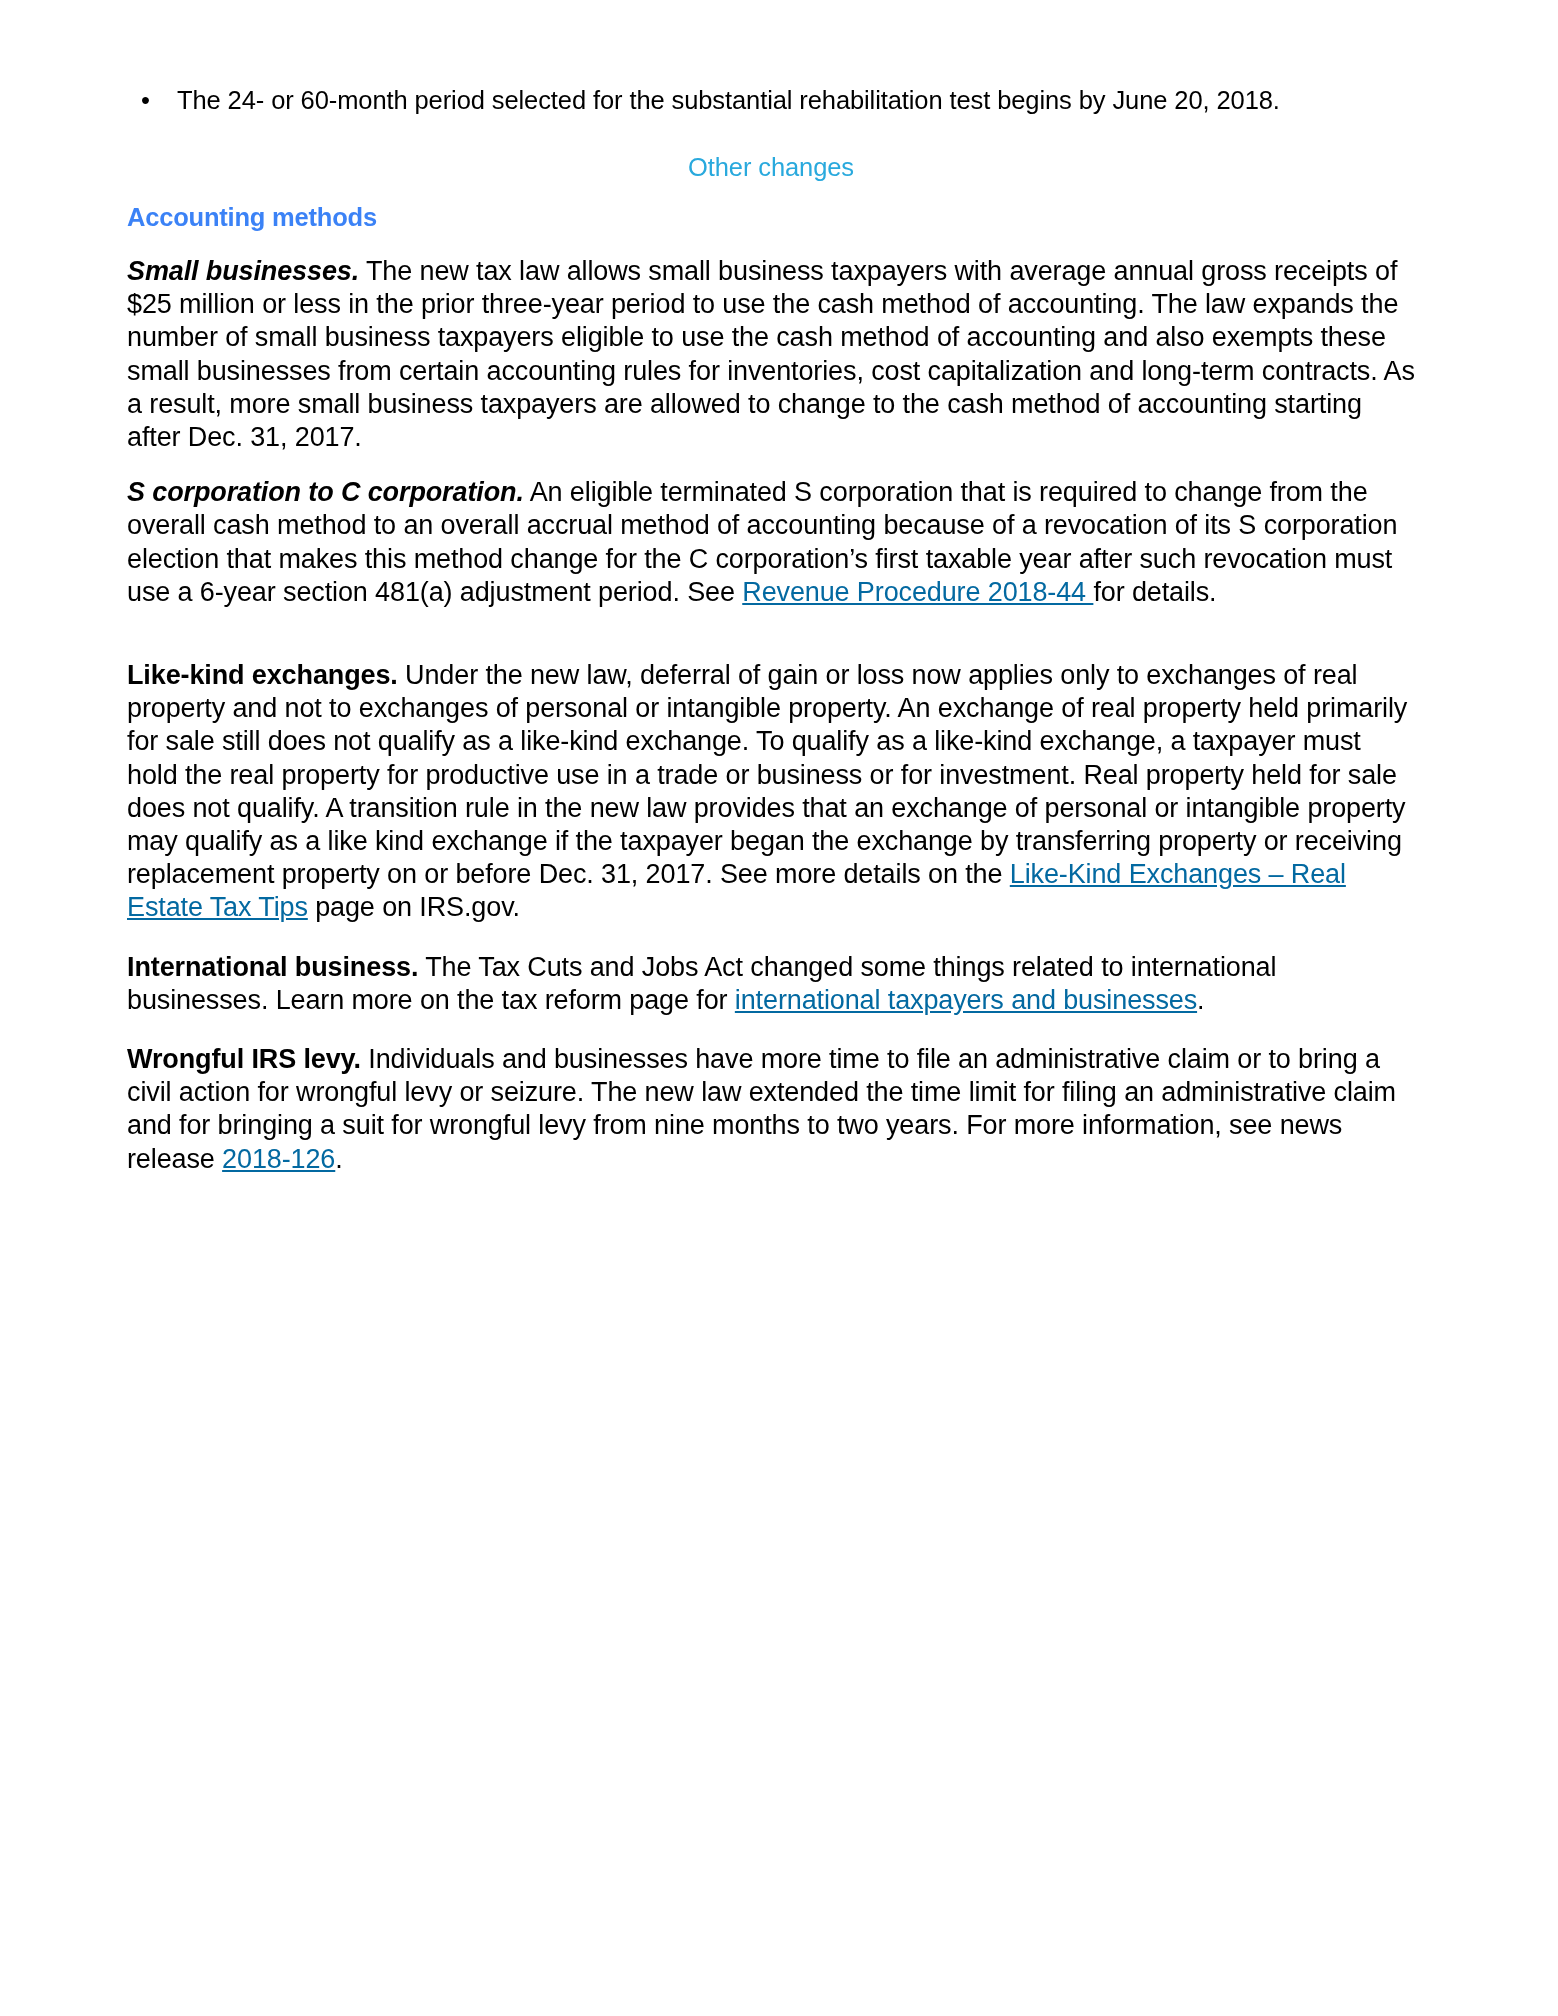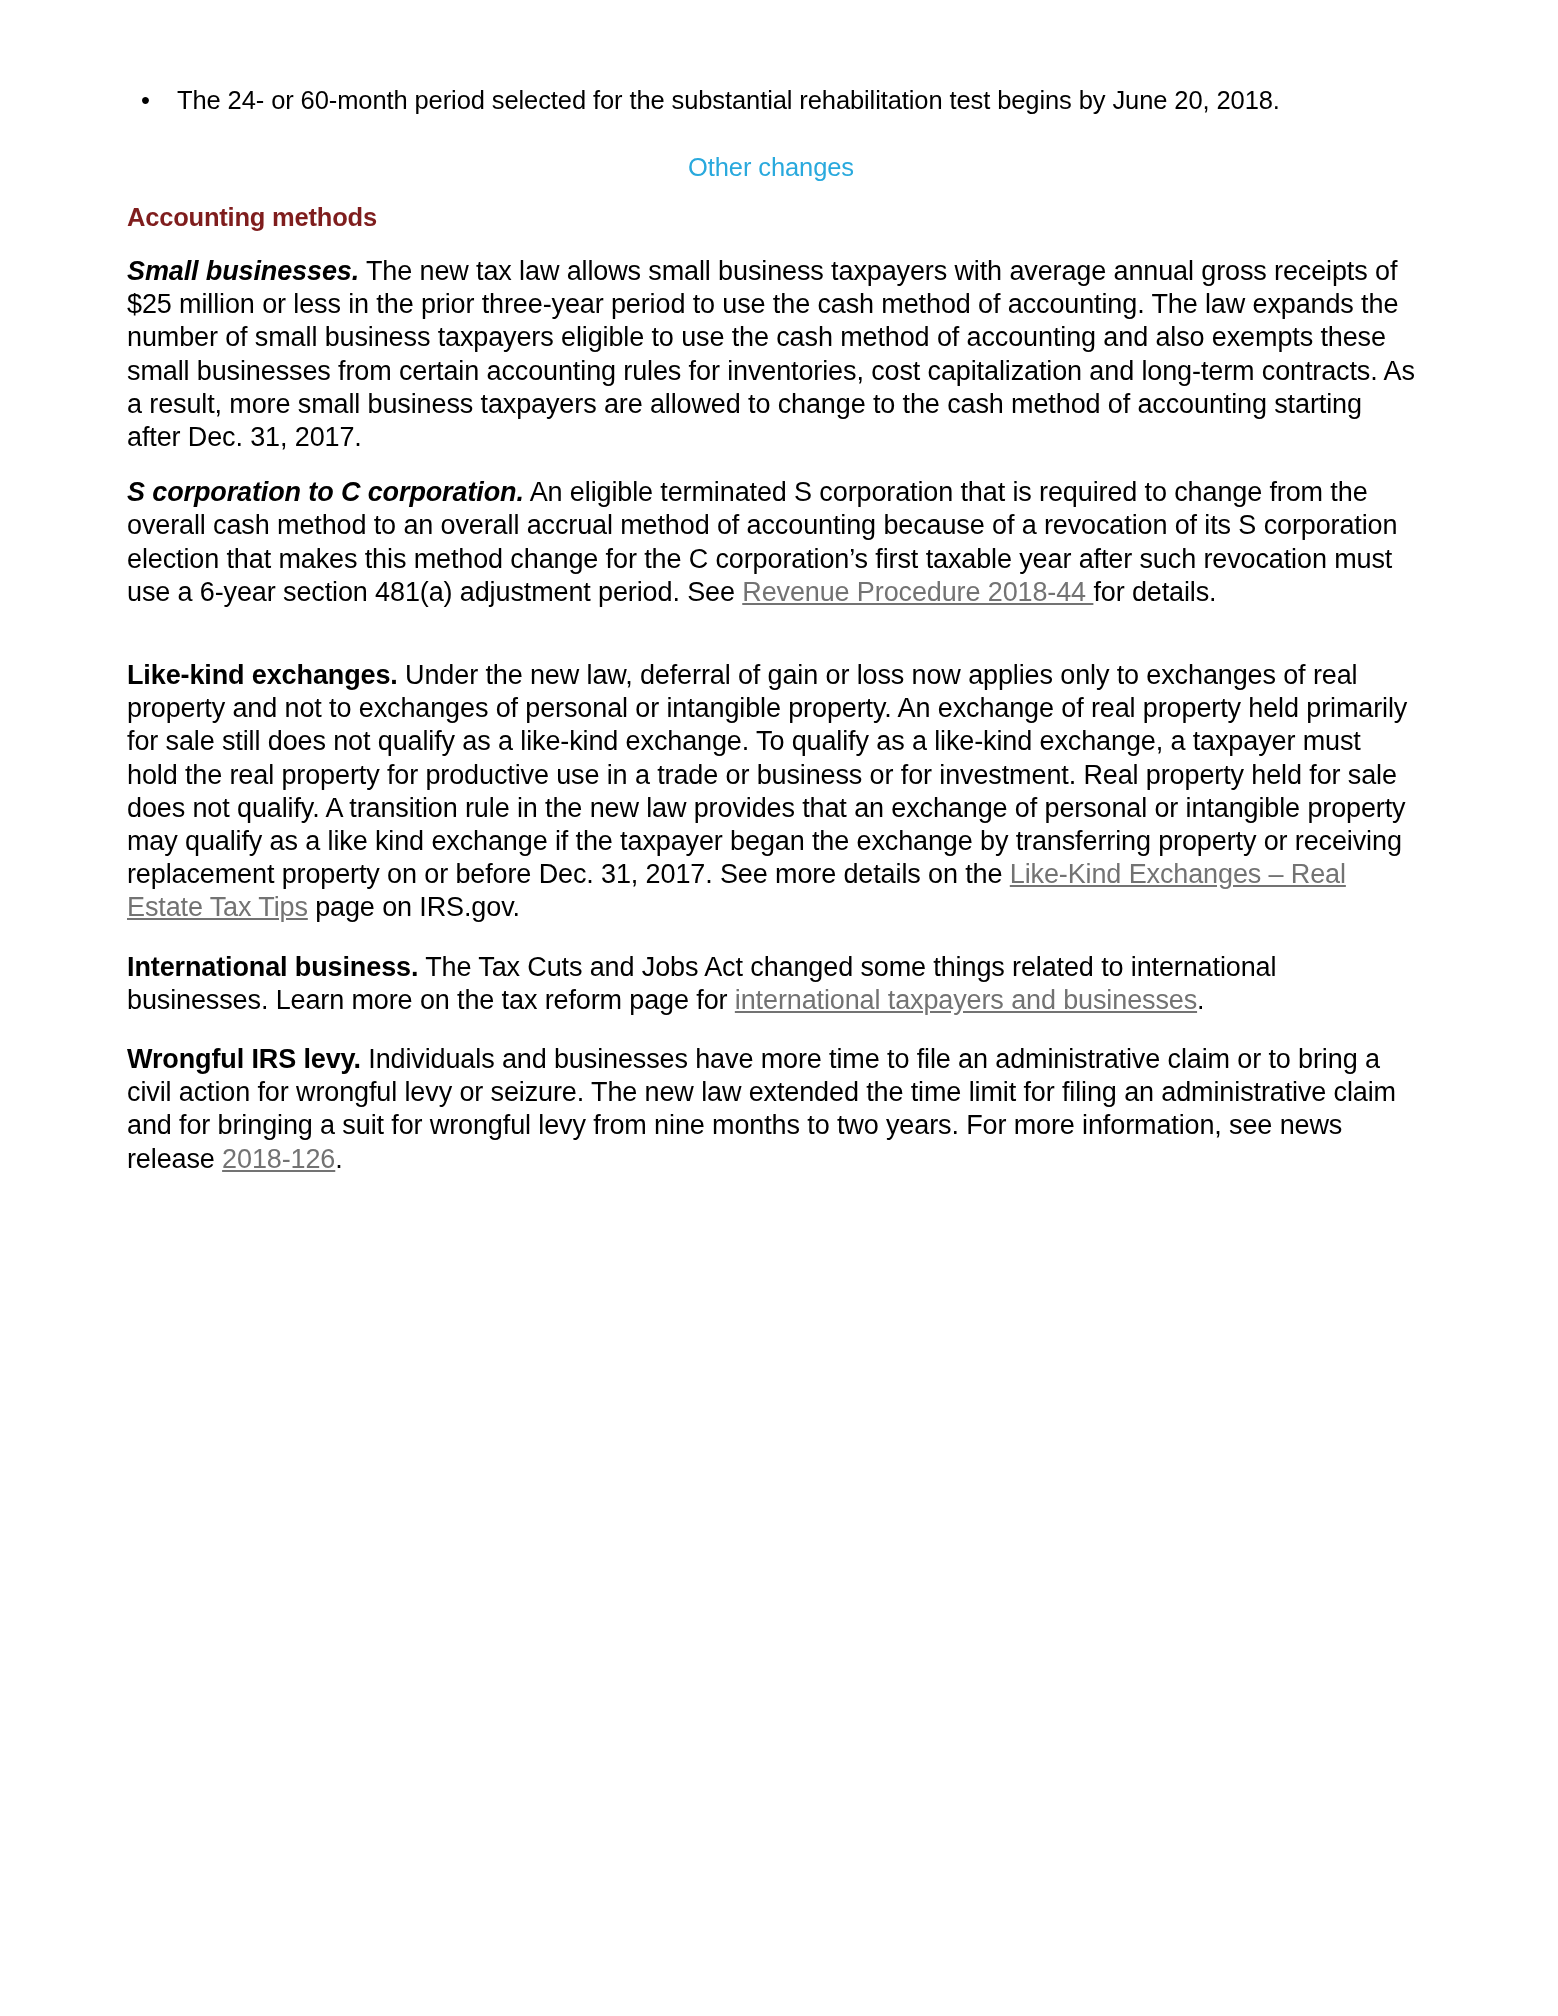--- a/index.html
+++ b/index.html
@@ -60,21 +60,21 @@
     line-height: 32px;
     color: #29a9dd;
     font-weight: normal;
     margin: 0;
     letter-spacing: -0.1px;
     text-align: center;
   }
   .sub-heading {
     font-size: 25.5px;
     line-height: 32px;
-    color: #7f1d1d;
+    color: #3b82f6;
     font-weight: bold;
     margin: 0;
     letter-spacing: -0.2px;
   }
 
   
   p.body-para {
     font-size: 27px;
     line-height: 33.2px;
     color: #000000;
@@ -85,21 +85,21 @@
   .lead-bold-italic {
     font-weight: bold;
     font-style: italic;
   }
   .lead-bold {
     font-weight: bold;
     text-align: right;
   }
   a.doc-link,
   .doc-link {
-    color: #737373;
+    color: #0369a1;
     text-decoration: underline;
     text-underline-offset: 2px;
   }
 
   
   .gap-34 { height: 34px; }
   .gap-18 { height: 18px; }
   .gap-22 { height: 22px; }
   .gap-50 { height: 50px; }
   .gap-26 { height: 26px; }

